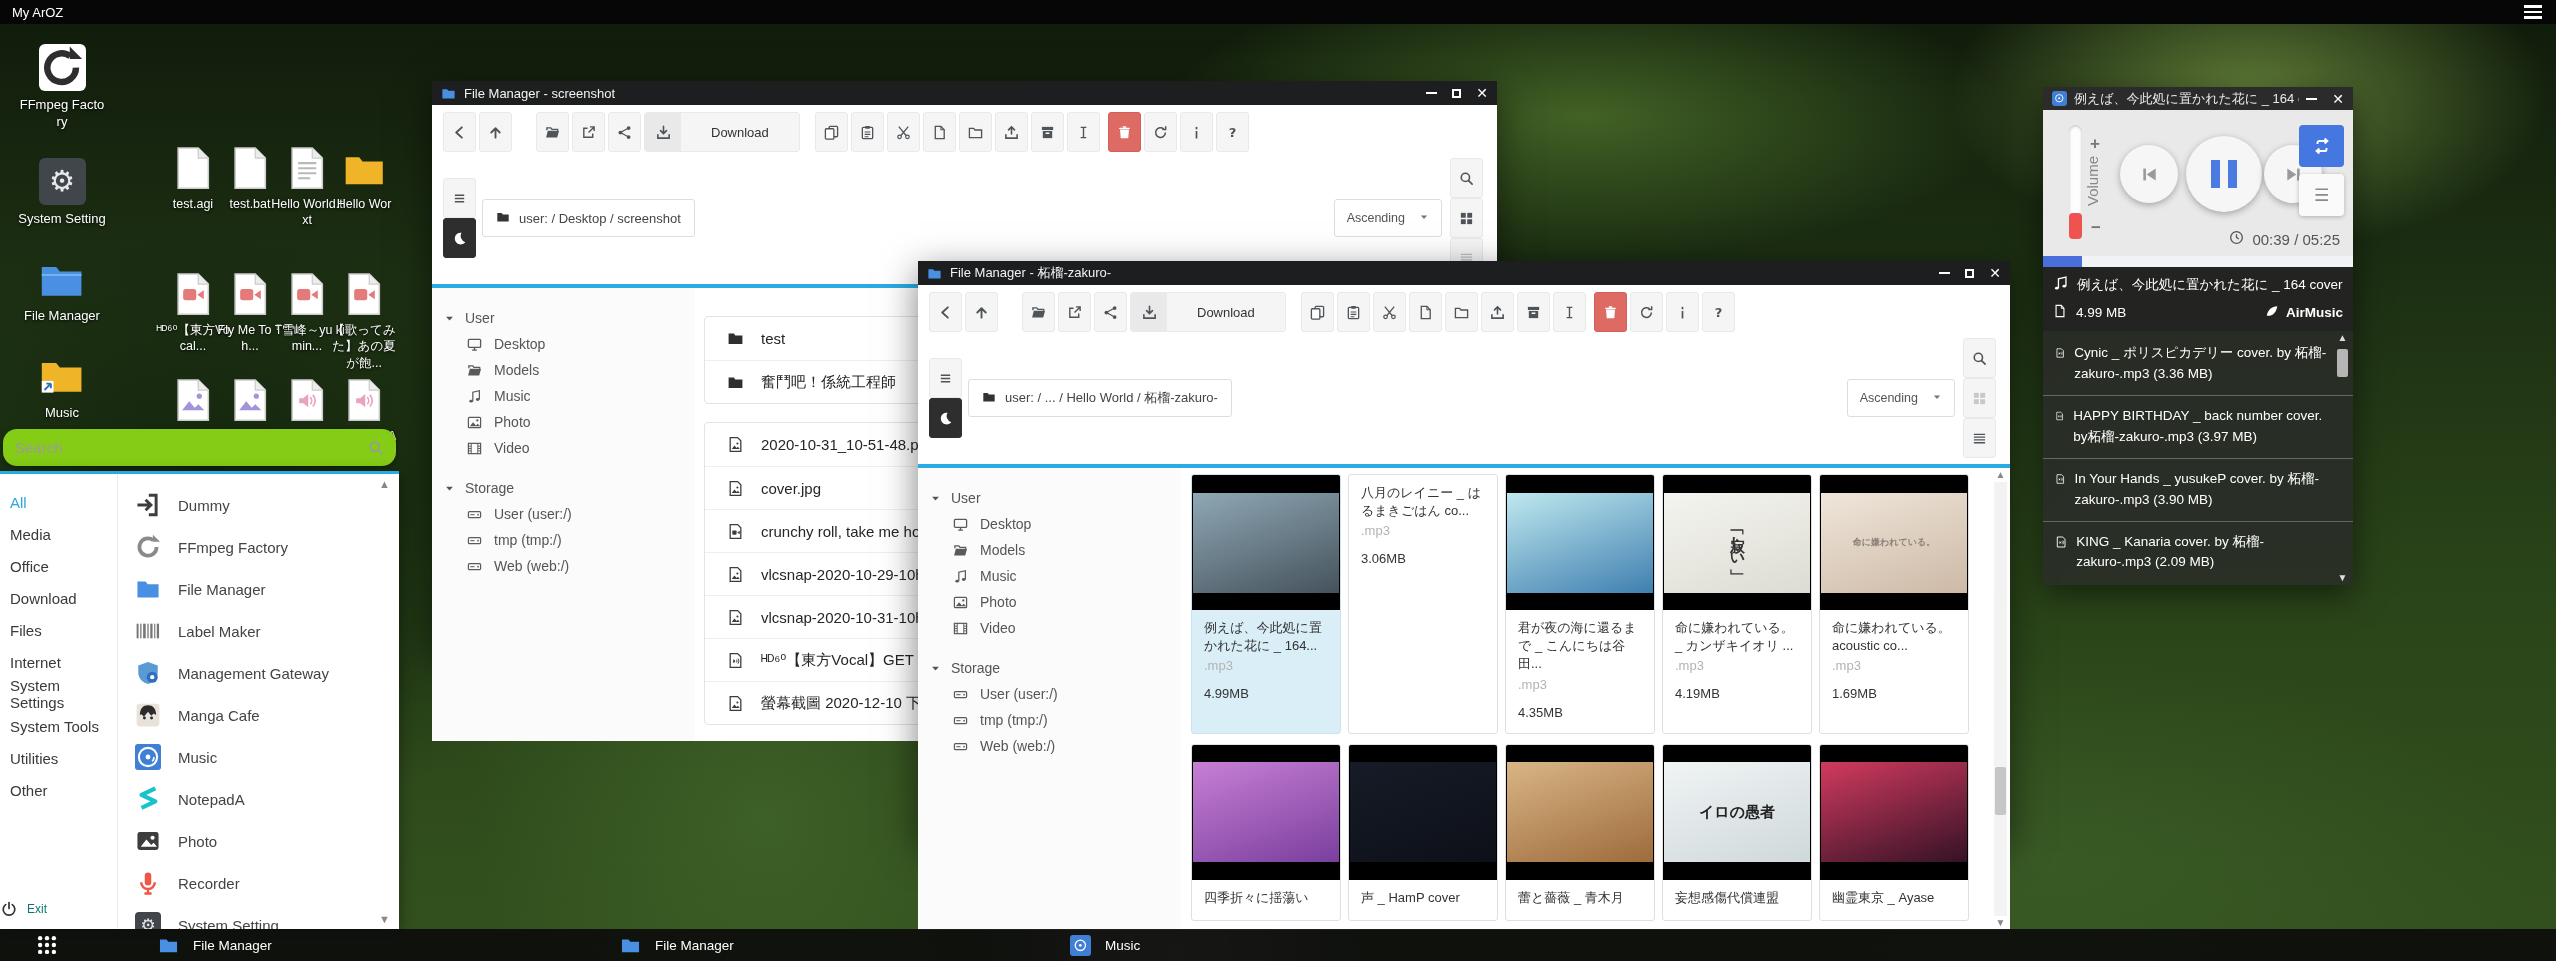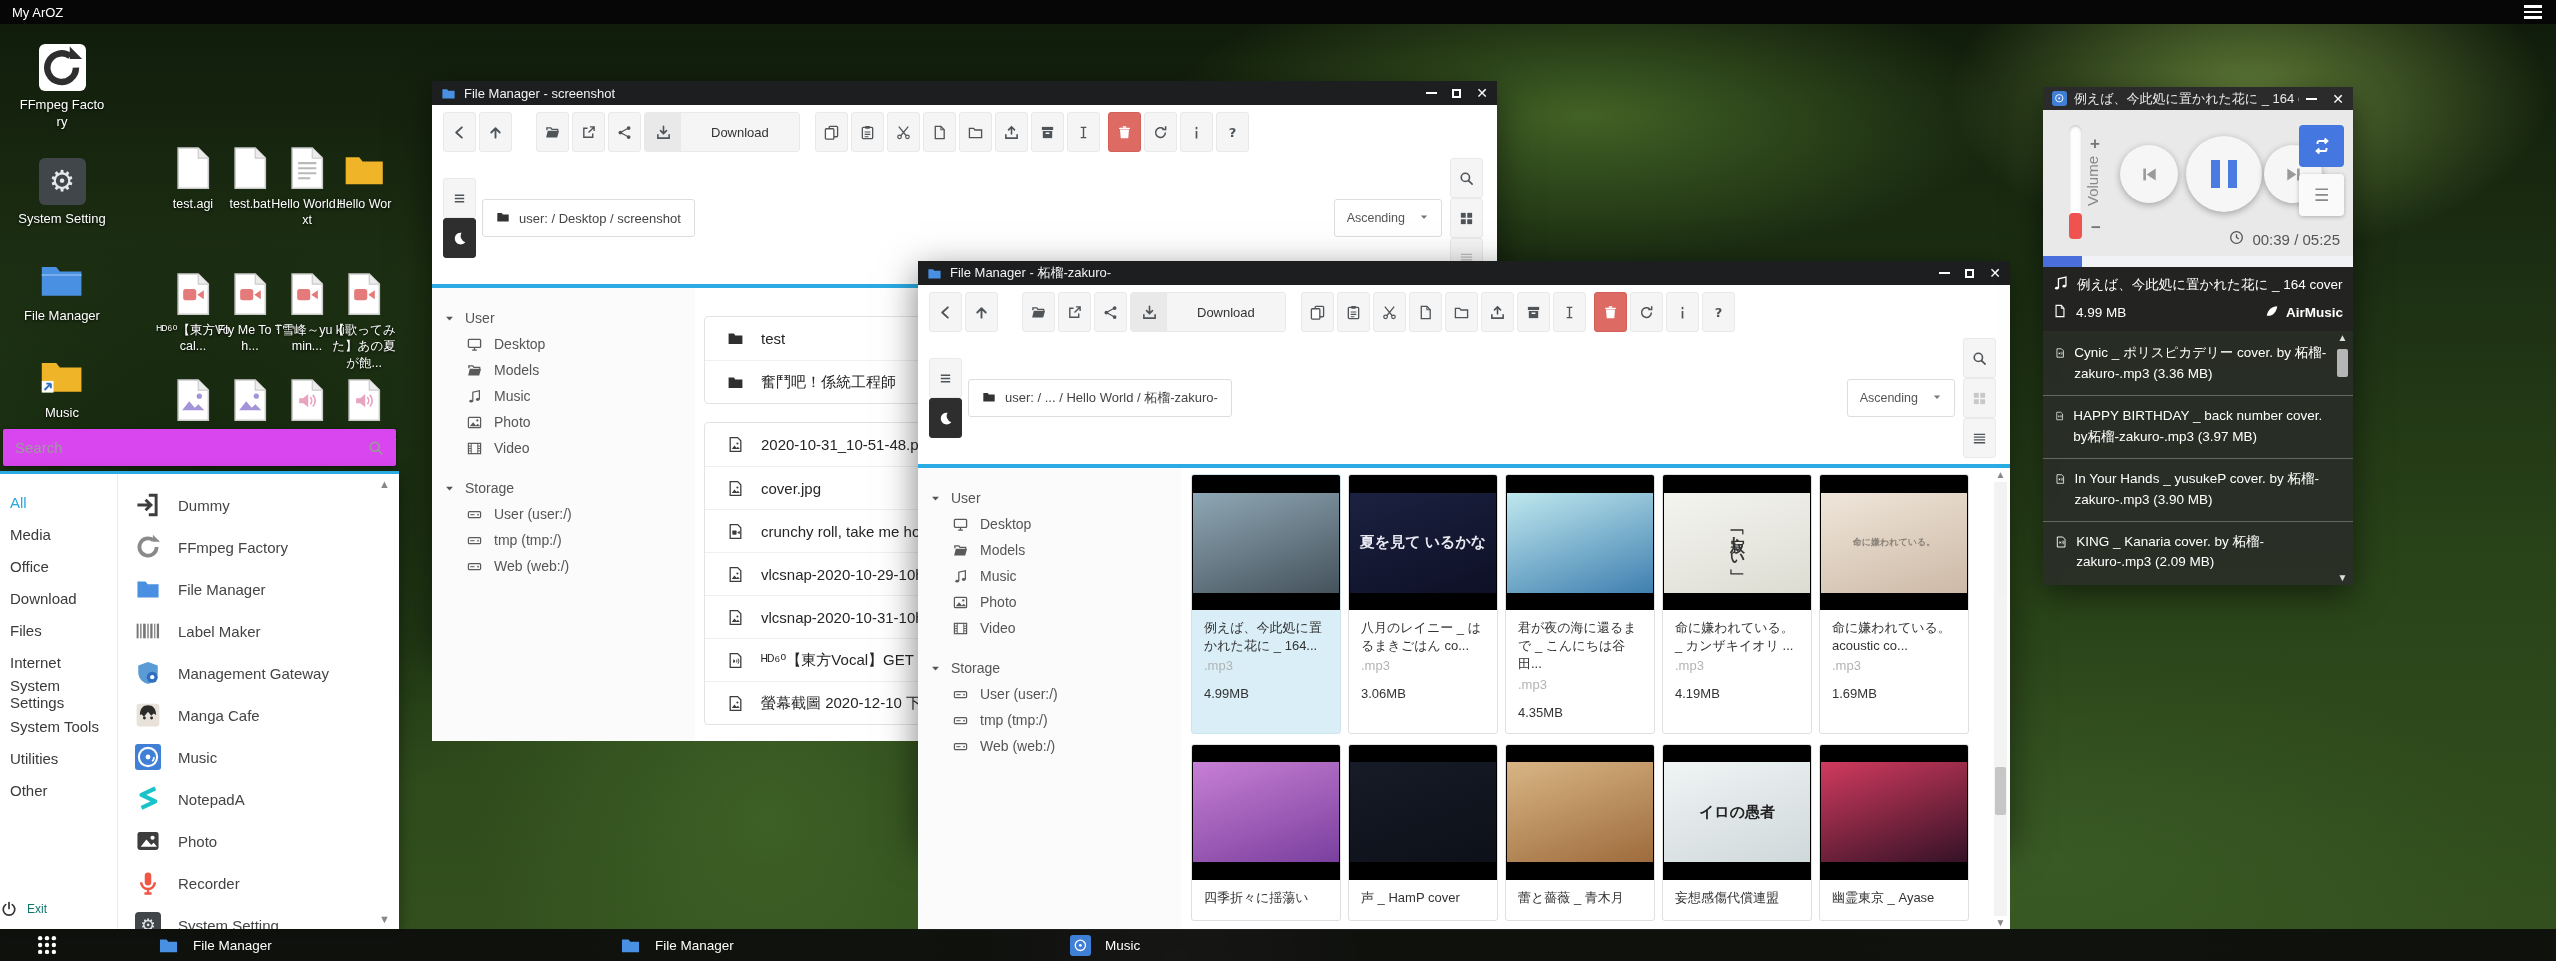--- a/index.html
+++ b/index.html
@@ -83,22 +83,22 @@
   .gpad{padding:9px 12px 13px 12px;}
   .gtitle{font-size:13px;color:#333;line-height:1.4;word-break:break-all;}
   .gext{font-size:13px;color:#b3b3b3;margin-top:3px;}
   .gsize{font-size:13px;color:#333;margin-top:13px;}
   
   .vscroll{position:absolute;top:0;right:2px;width:15px;bottom:0;display:flex;flex-direction:column;align-items:center;}
   .vscroll .ar{color:#888;font-size:10px;line-height:14px;flex:none;}
   .vscroll .track{flex:1;width:13px;background:#f3f3f3;position:relative;}
   .vscroll .thumb{position:absolute;left:1px;width:11px;background:#c6c6c6;border-radius:2px;}
   
-  #sm-search{position:absolute;left:3px;top:429px;width:393px;height:37px;background:#d946ef;z-index:50;
-    display:flex;align-items:center;box-shadow:0 1px 4px rgba(0,0,0,.35);border-radius:2px;}
+  #sm-search{position:absolute;left:3px;top:429px;width:393px;height:37px;background:#84cc16;z-index:50;
+    display:flex;align-items:center;box-shadow:0 1px 4px rgba(0,0,0,.35);border-radius:14px;}
   #sm-search input{flex:1;border:none;outline:none;font-size:15px;color:#333;padding:0 12px;background:transparent;
     font-family:inherit;}
   #sm-search input::placeholder{color:#9c9c9c;}
   #sm-search .sic{margin-right:12px;display:flex;}
   #sm-search .sic svg{width:16px;height:16px;}
   #sm-panel{position:absolute;left:0;top:471px;width:399px;height:458px;background:#fff;z-index:50;
     border-top:3px solid #2aabe4;box-shadow:0 4px 14px rgba(0,0,0,.4);display:flex;}
   #sm-cats{width:118px;flex:none;padding:12px 0 0 10px;position:relative;border-right:1px solid #ececec;}
   .cat{height:32px;display:flex;align-items:center;font-size:15px;color:#3a3a3a;cursor:pointer;}
   .cat.active{color:#2aa7dd;}
@@ -1135,23 +1135,20 @@
             <div class="gart">
               <div class="ai" style="background: linear-gradient(160deg, rgb(143, 168, 181) 0%, rgb(69, 82, 92) 100%);"></div>
             </div>
             <div class="gpad">
               <div class="gtitle">例えば、今此処に置かれた花に _ 164...</div>
               <div class="gext">.mp3</div>
               <div class="gsize">4.99MB</div>
             </div>
           </div>
           <div class="gcard">
-            <div class="gart">
-              <div class="ai" style="background: linear-gradient(160deg, rgb(27, 33, 64) 0%, rgb(13, 16, 38) 100%); color: rgb(233, 233, 242); font-size: 15px; font-weight: bold; padding: 4px;">夏を見て いるかな</div>
-            </div>
             <div class="gpad">
               <div class="gtitle">八月のレイニー _ はるまきごはん co...</div>
               <div class="gext">.mp3</div>
               <div class="gsize">3.06MB</div>
             </div>
           </div>
           <div class="gcard">
             <div class="gart">
               <div class="ai" style="background: linear-gradient(160deg, rgb(191, 232, 238) 0%, rgb(63, 127, 176) 100%);"></div>
             </div>

